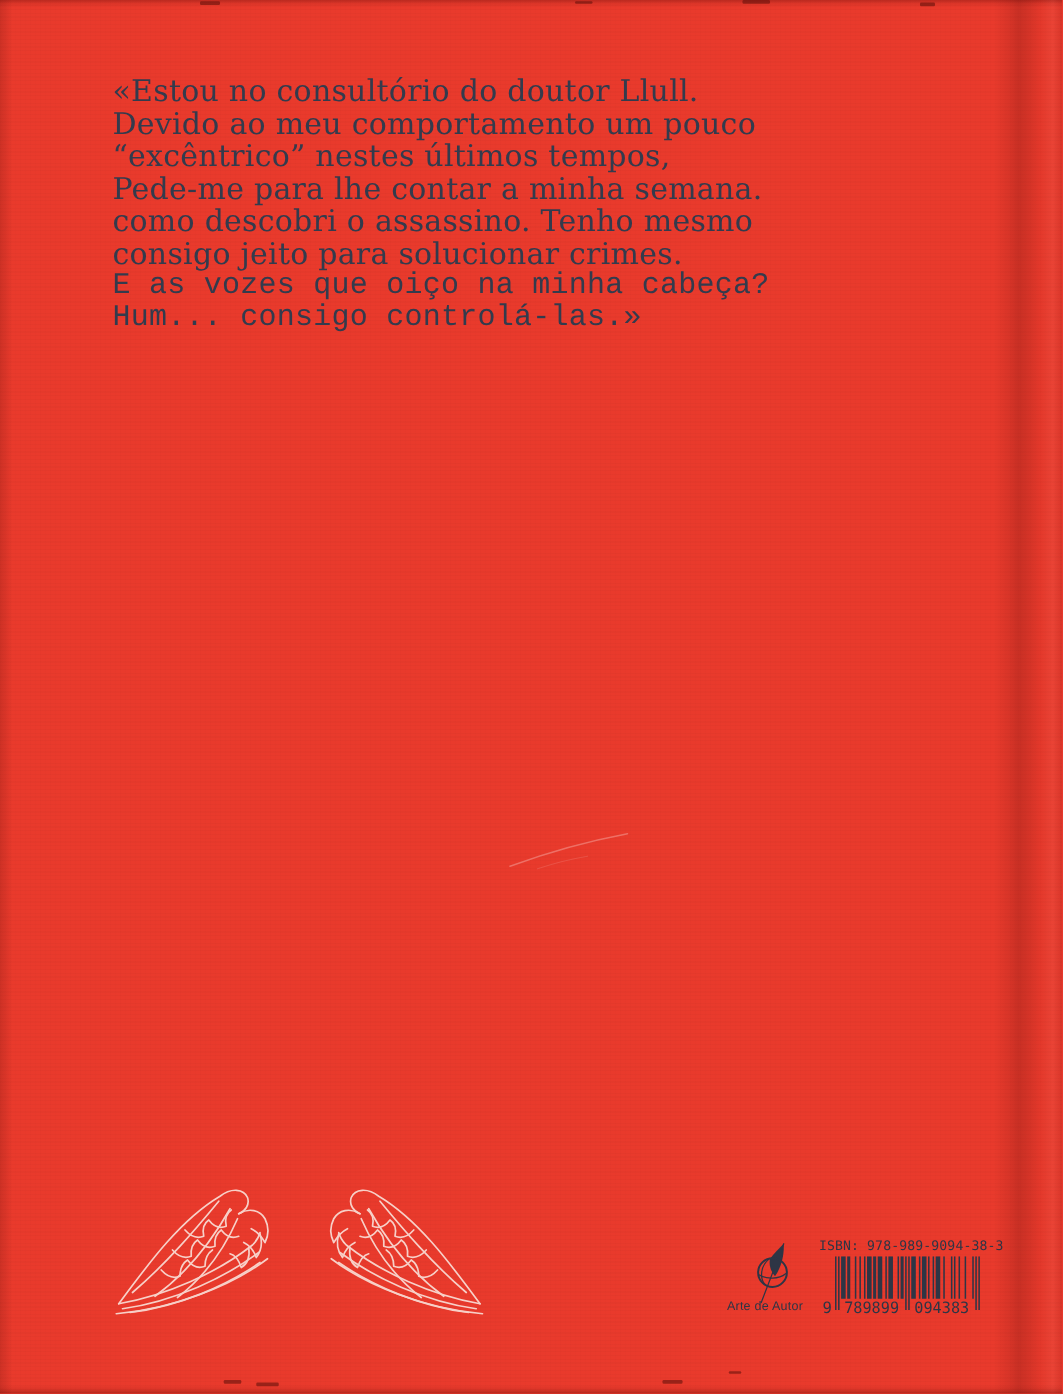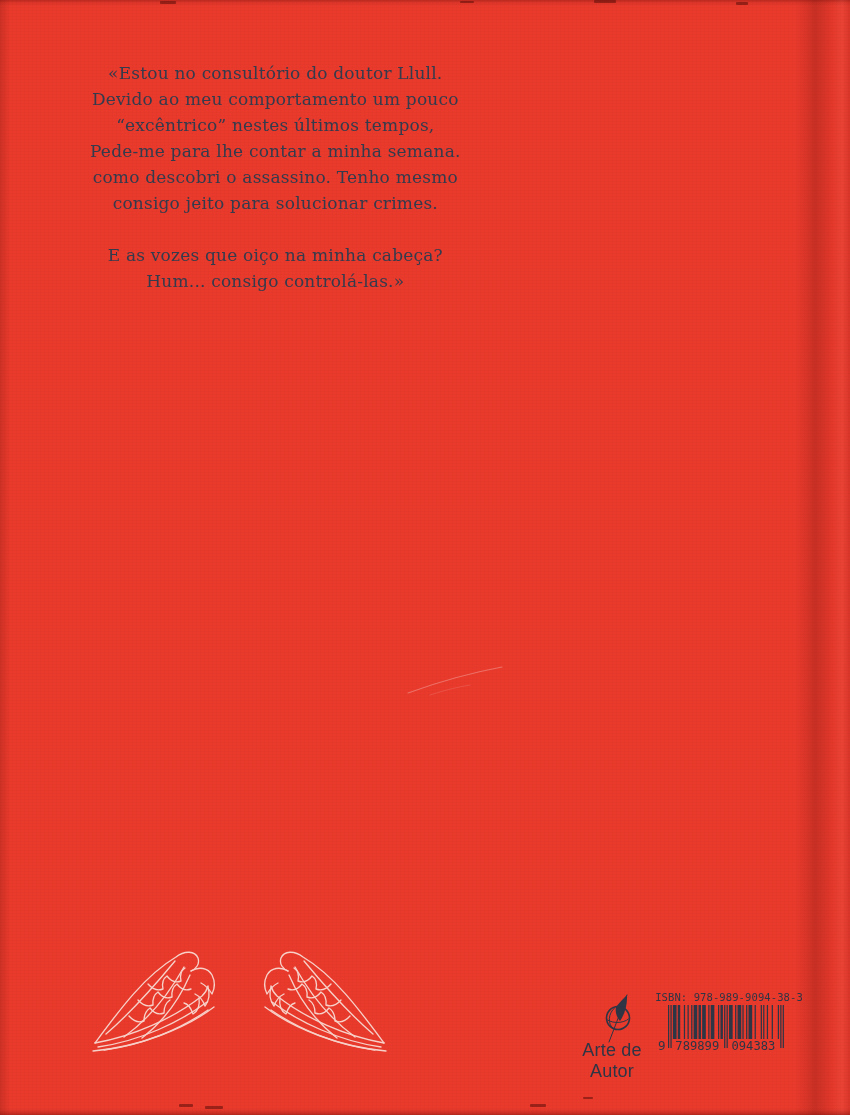--- a/index.html
+++ b/index.html
@@ -22,34 +22,34 @@
   }
   .edge-top{position:absolute;top:0;left:0;right:0;height:6px;
     background:linear-gradient(180deg,rgba(100,10,8,0.35),rgba(100,10,8,0.12) 40%,rgba(100,10,8,0));}
   .edge-left{position:absolute;top:0;bottom:0;left:0;width:10px;
     background:linear-gradient(90deg,rgba(80,8,6,0.18),rgba(80,8,6,0));}
   .edge-bottom{position:absolute;bottom:0;left:0;right:0;height:7px;
     background:linear-gradient(0deg,rgba(110,15,10,0.42),rgba(110,15,10,0.1) 55%,rgba(110,15,10,0));}
   .band-right{position:absolute;top:0;bottom:0;left:795px;width:55px;
     background:linear-gradient(90deg,rgba(70,5,5,0) 0,rgba(70,5,5,0.10) 22%,rgba(70,5,5,0.20) 36%,rgba(70,5,5,0.12) 52%,rgba(70,5,5,0.03) 68%,rgba(255,235,225,0.05) 86%,rgba(70,5,5,0.10) 100%);}
 
-  .blurb{position:absolute;left:90px;top:60px;font-size:17px;line-height:26px;
-    color:var(--text);letter-spacing:0.2px;text-align:center;}
-  .para+.para{margin-top:26px;}
+  .blurb{position:absolute;left:90px;top:60px;font-size:24px;line-height:26px;
+    color:var(--text);letter-spacing:0.2px;}
+  .para+.para{font-family:Liberation Mono, monospace;}
 
   .wings{position:absolute;left:88px;top:946px;width:304px;height:112px;}
   .wing{position:absolute;top:0;width:144px;height:112px;}
   .wing.lw{left:0;}
   .wing.rw{left:159px;}
   .wing path{fill:none;stroke:var(--line-art);stroke-width:1.35;stroke-linecap:round;stroke-linejoin:round;}
 
   .logo-svg{position:absolute;left:598px;top:988px;}
   .logo-svg .ln{fill:none;stroke:var(--ink);stroke-linecap:round;}
   .publisher-name{position:absolute;left:566px;top:1040px;width:92px;text-align:center;
-    font-family:"Liberation Sans",sans-serif;font-size:18px;color:var(--ink);letter-spacing:0.2px;}
+    font-family:"Liberation Sans",sans-serif;font-size:10px;color:var(--ink);letter-spacing:0.2px;}
 
   .barcode{position:absolute;left:655px;top:991px;width:148px;color:var(--ink);}
   .isbn-label{font-family:"DejaVu Sans Mono",monospace;font-size:10.5px;text-align:center;
     letter-spacing:0.1px;white-space:nowrap;}
   #barcode-svg{display:block;margin-top:2px;}
   #barcode-svg rect{fill:var(--ink);}
   .bc-digit{font-family:"DejaVu Sans Mono",monospace;font-size:12.5px;fill:var(--ink);}
 
   .speck{position:absolute;background:rgba(90,15,10,0.55);border-radius:1px;}
   .s1{top:1104px;left:179px;width:14px;height:3px;}

